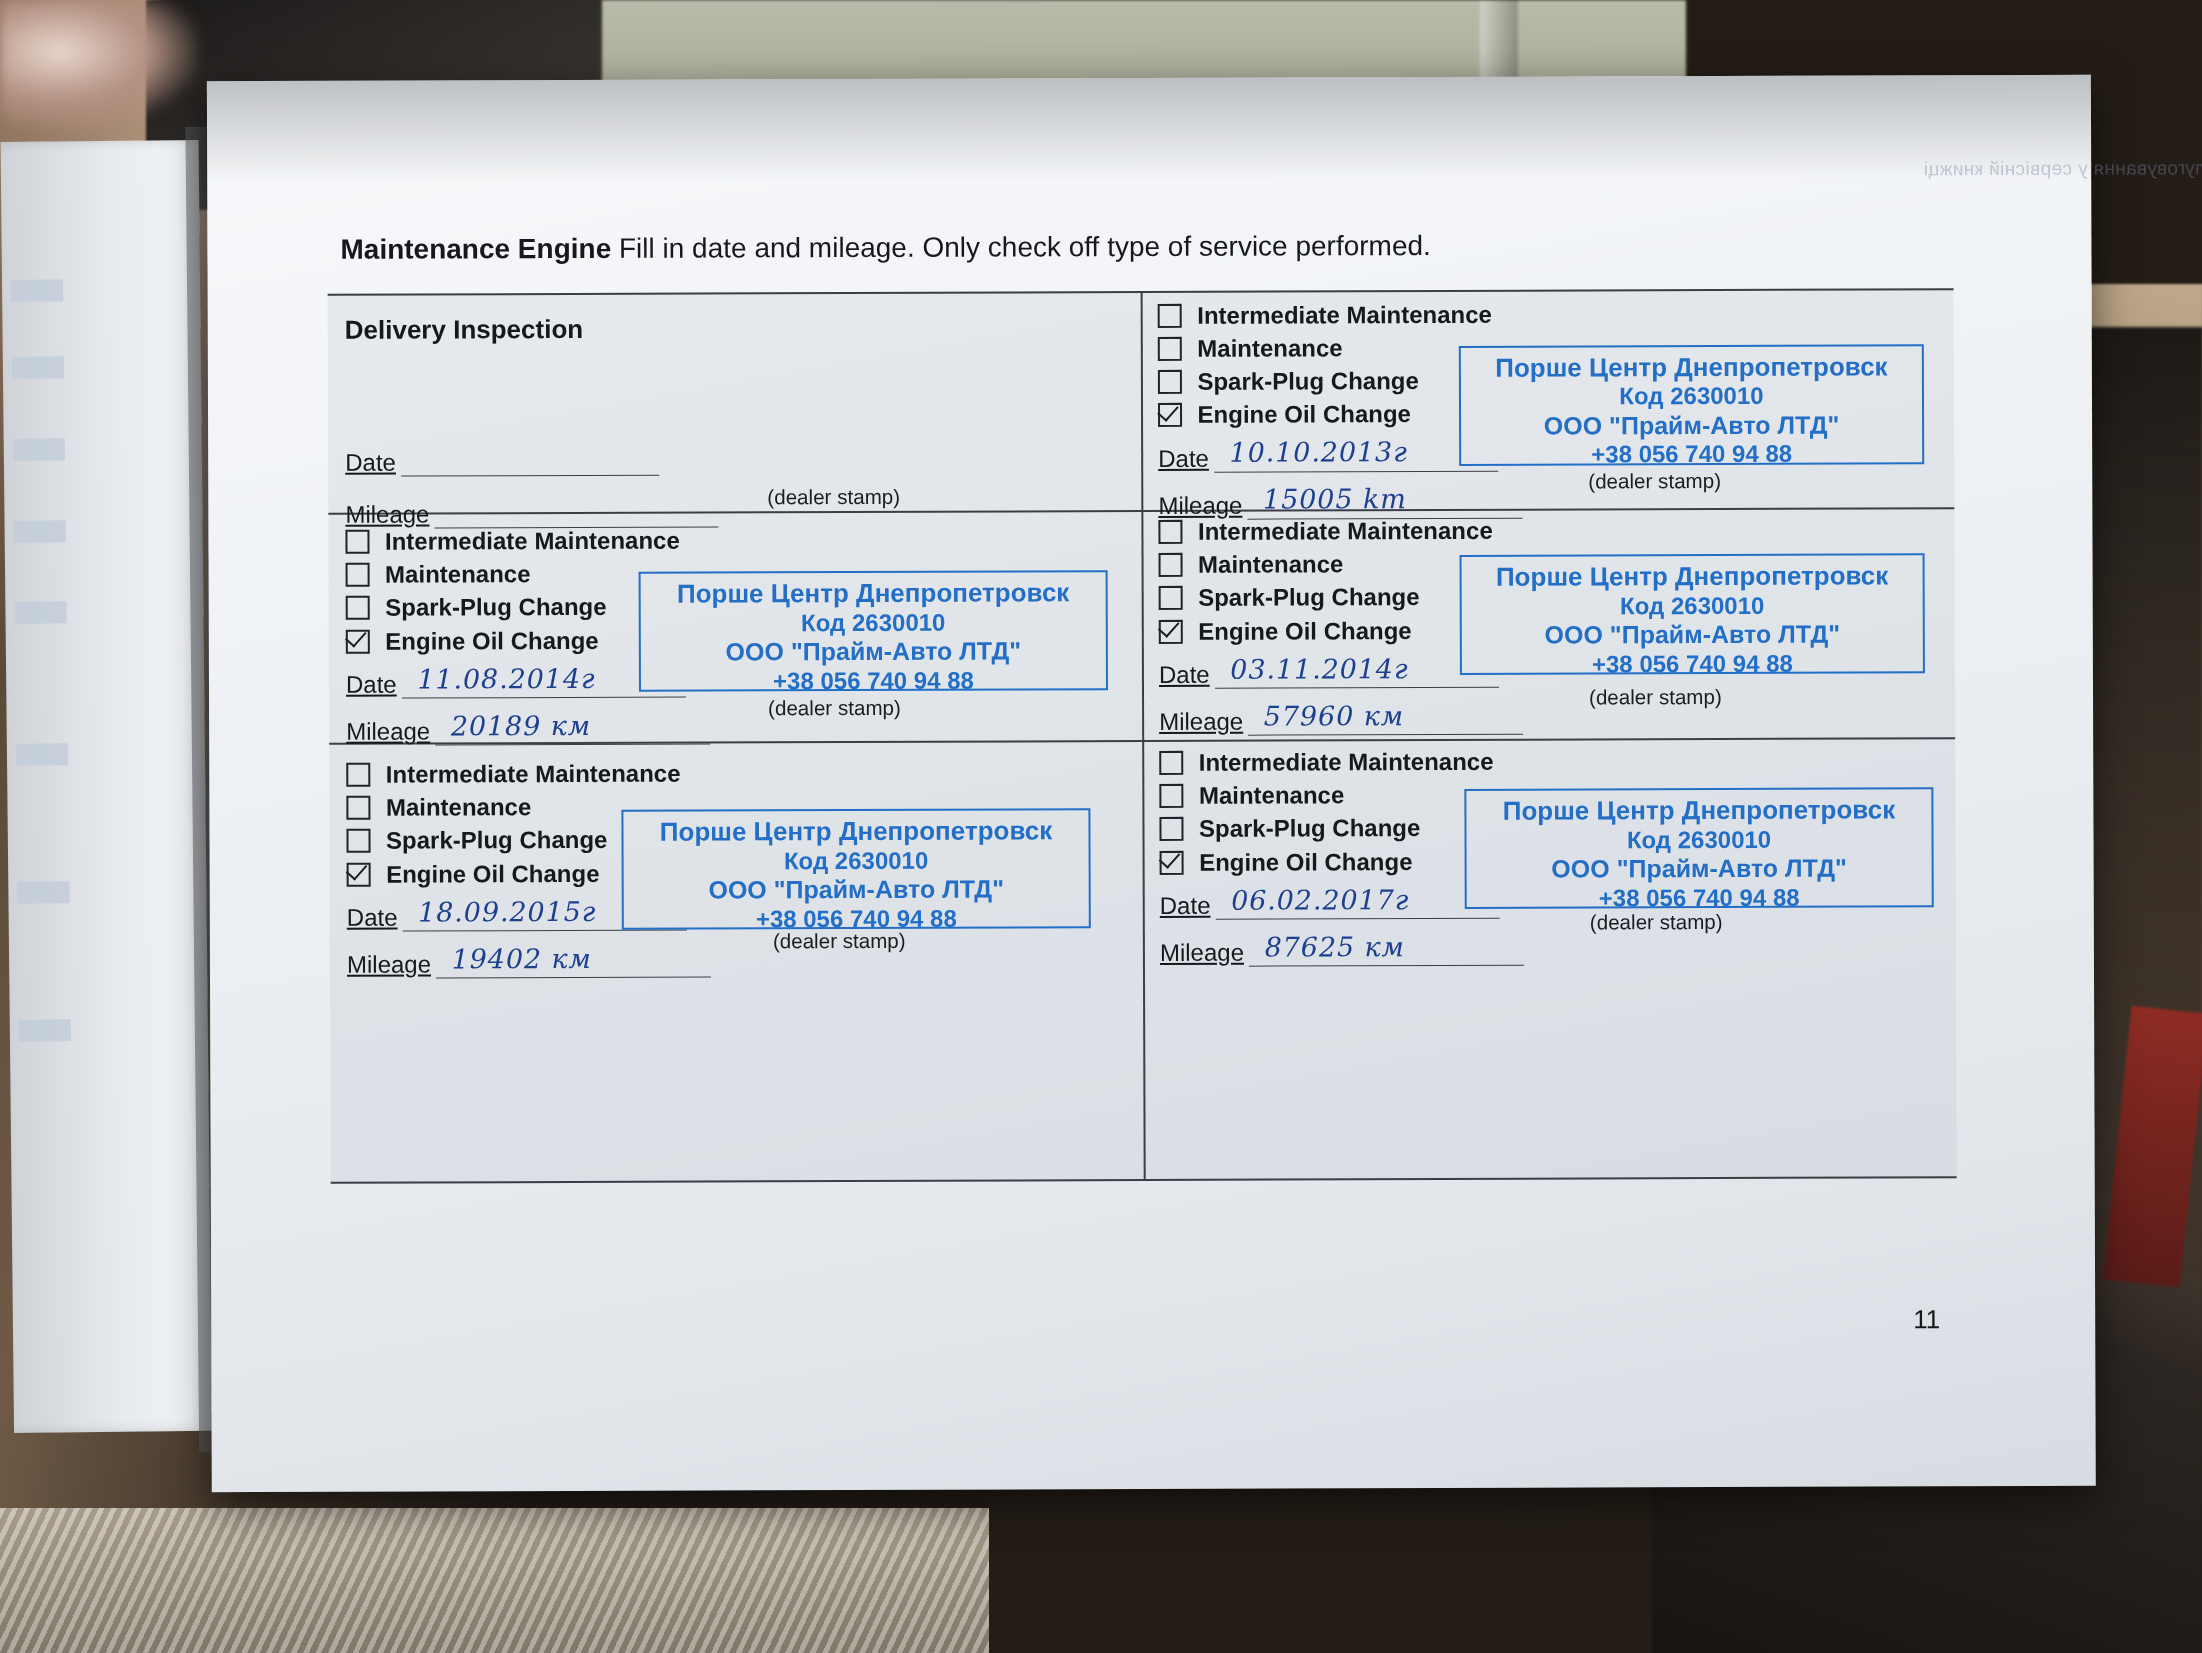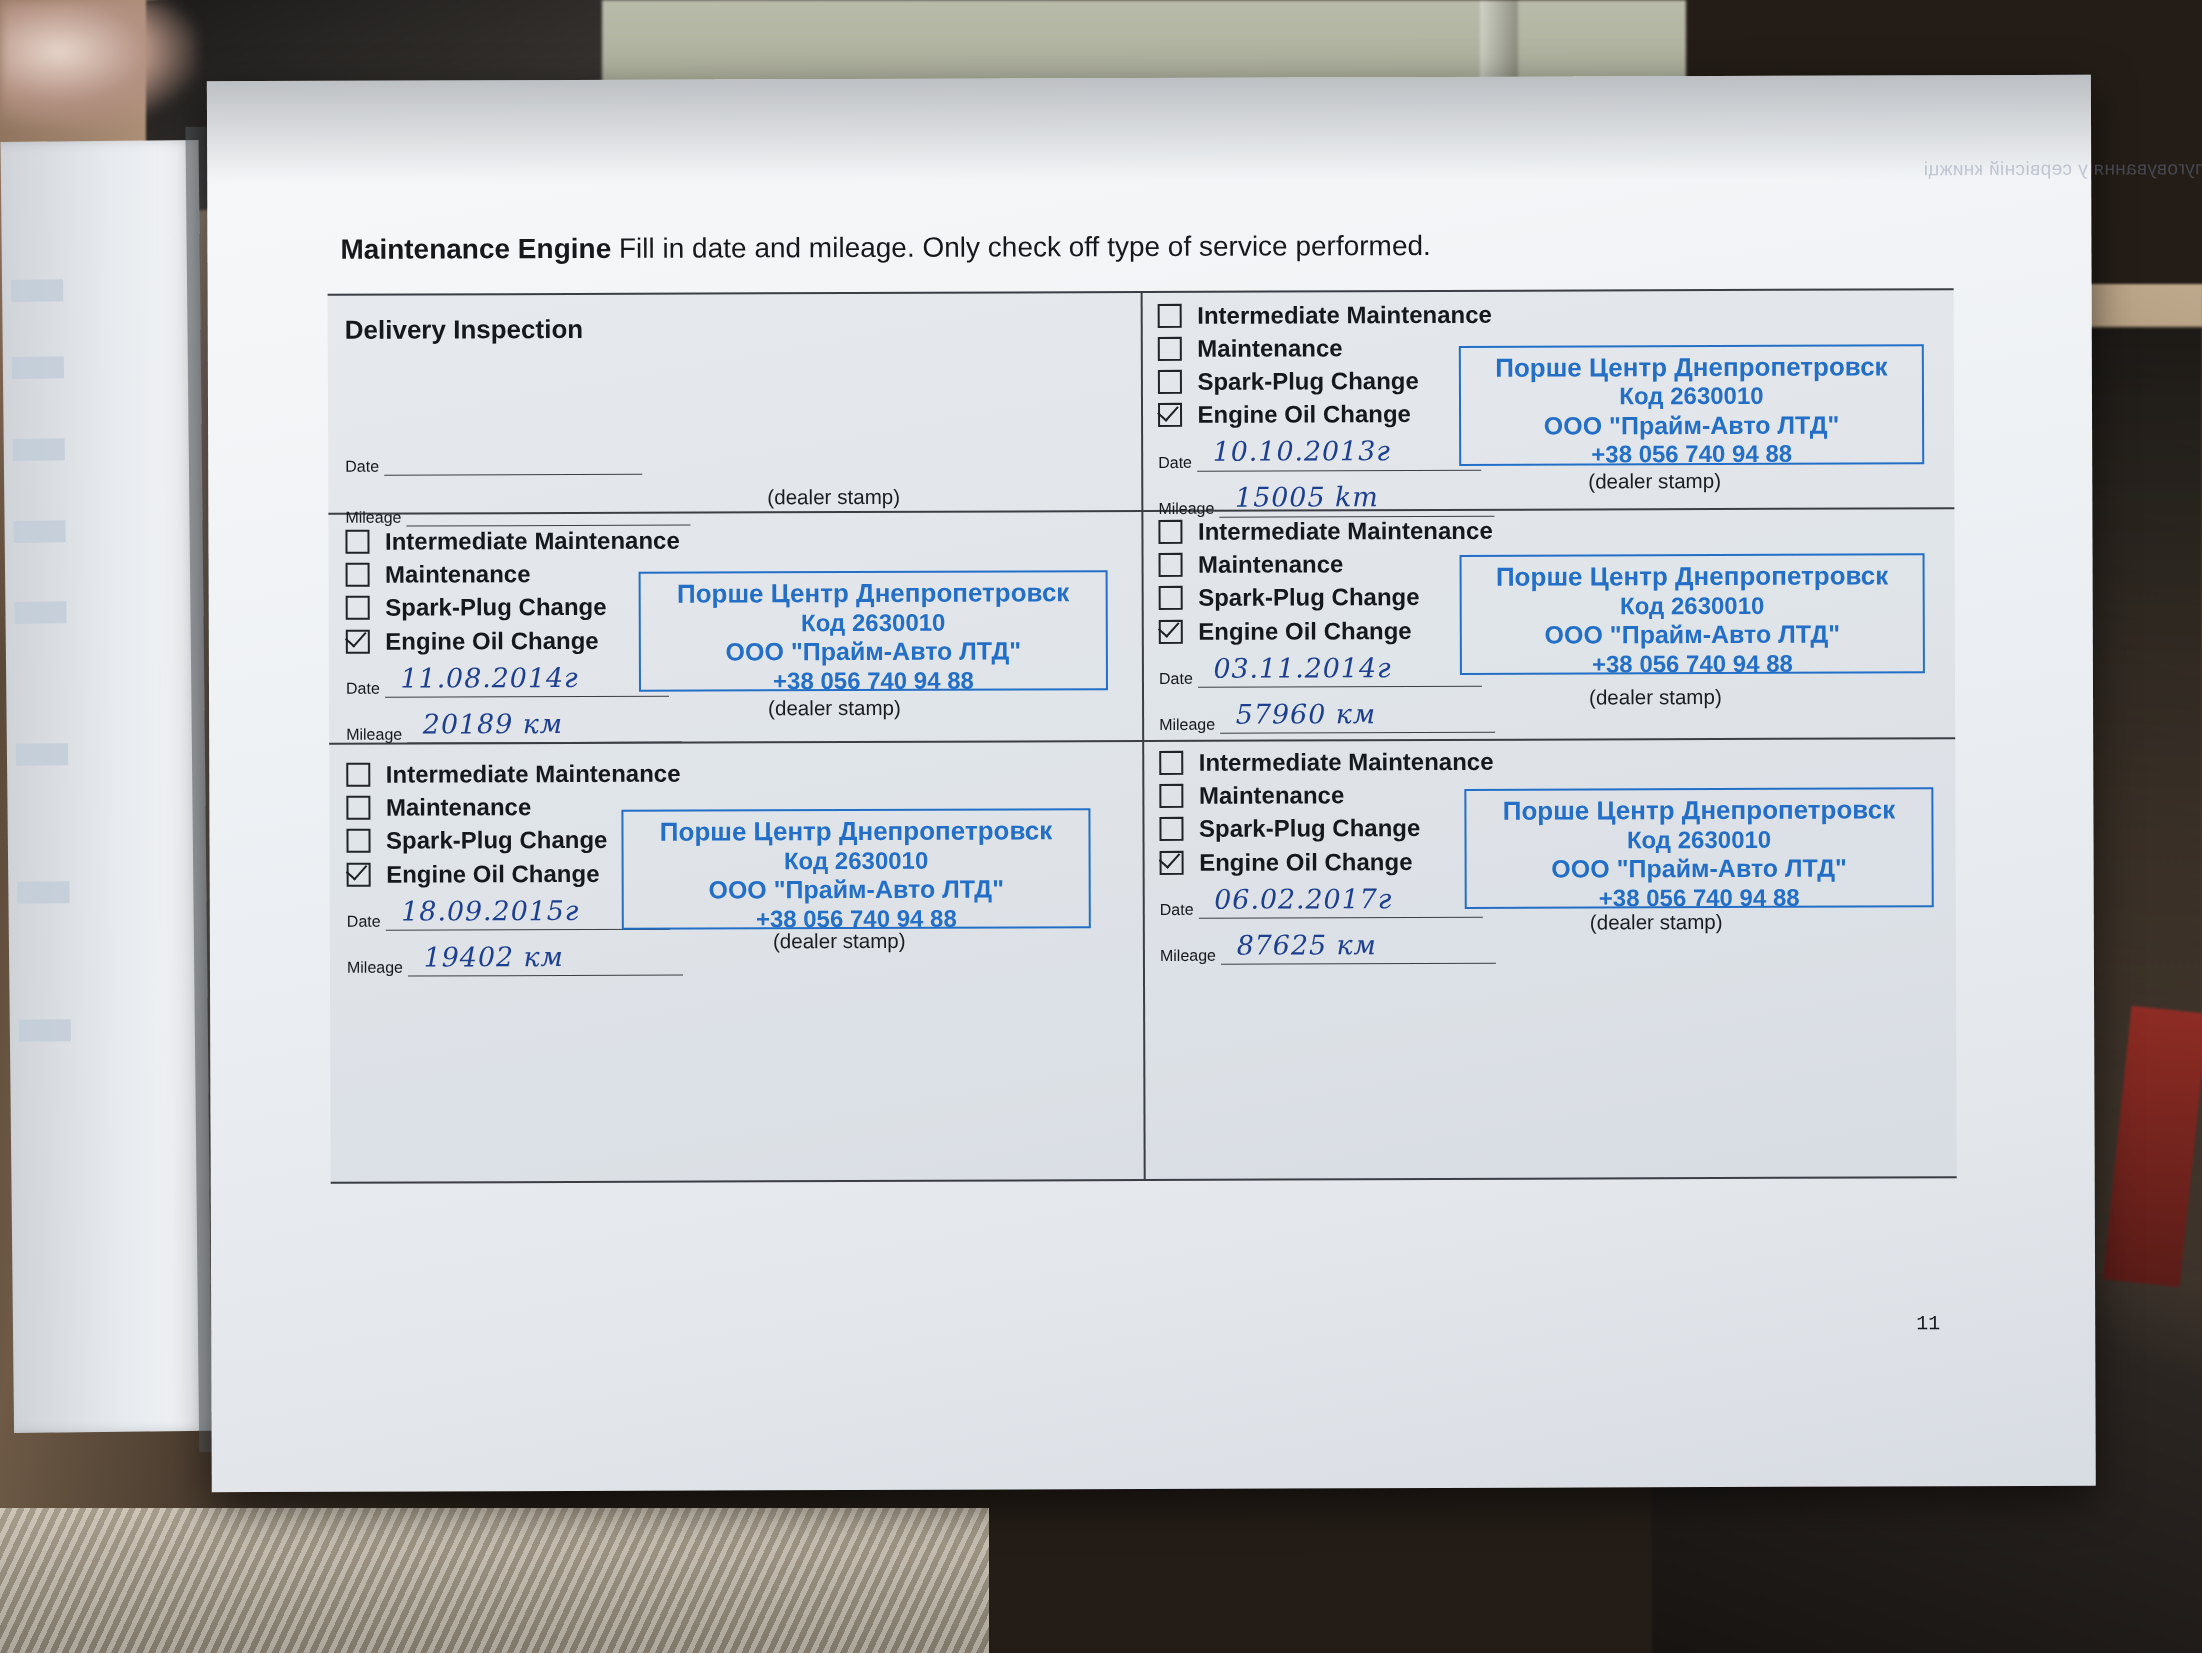--- a/index.html
+++ b/index.html
@@ -195,22 +195,23 @@
   }
 
   .field {
     display: flex;
     align-items: flex-end;
     gap: 5.2px;
     margin-top: 8.6px;
     white-space: nowrap;
   }
   .field .fl {
-    font-size: 16px;
+    font-size: 24px;
     color: #15181c;
+    text-decoration: underline;
   }
   .rule {
     border-bottom: 1.7px solid #3b3f45;
     height: 26px;
     position: relative;
   }
   .hand {
     position: absolute;
     left: 15.5px;
     bottom: 3.4px;
@@ -241,23 +242,22 @@
     opacity: .93;
   }
   .stamp .s1 { font-size: 26px; white-space: nowrap; }
   .stamp .s2 { font-size: 24px; }
   .stamp .s3 { font-size: 25px; white-space: nowrap; }
   .stamp .s4 { font-size: 24px; white-space: nowrap; }
 
   .page-number {
     position: absolute;
     right: 155px; bottom: 151px;
-    font-size: 20px;
+    font-size: 26px;
     color: #15181c;
-    font-family: Liberation Mono, monospace;
   }
 </style>
 </head>
 <body>
 
 <div class="photo-bg"></div>
 <div class="seat-dark"></div>
 <div class="jeans"></div>
 <div class="hand-blur"></div>
 <div class="seat-right"></div>

